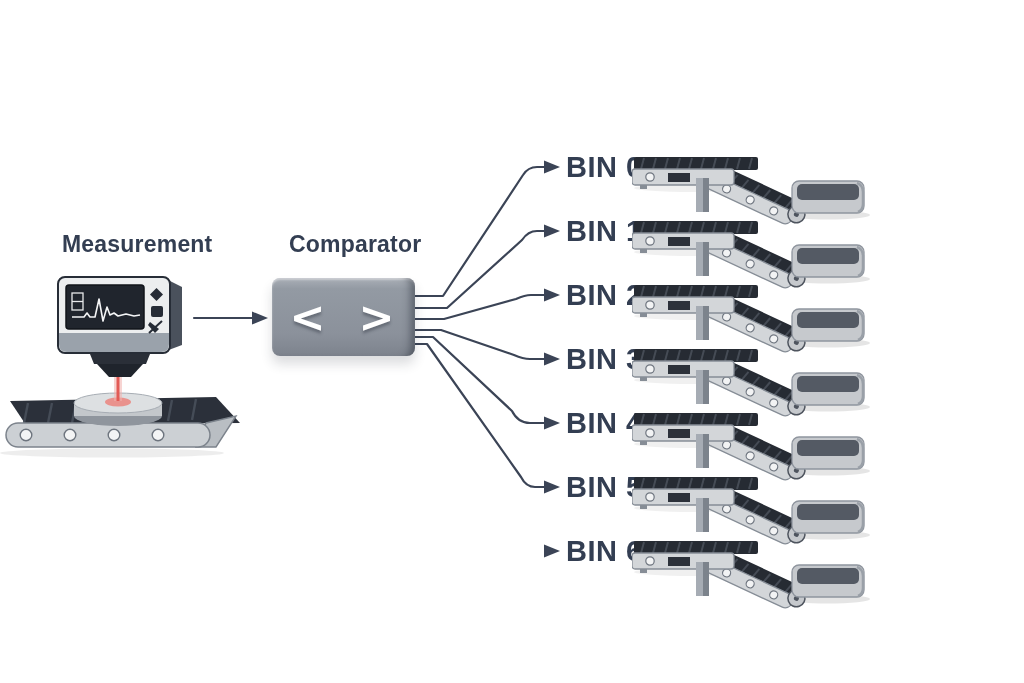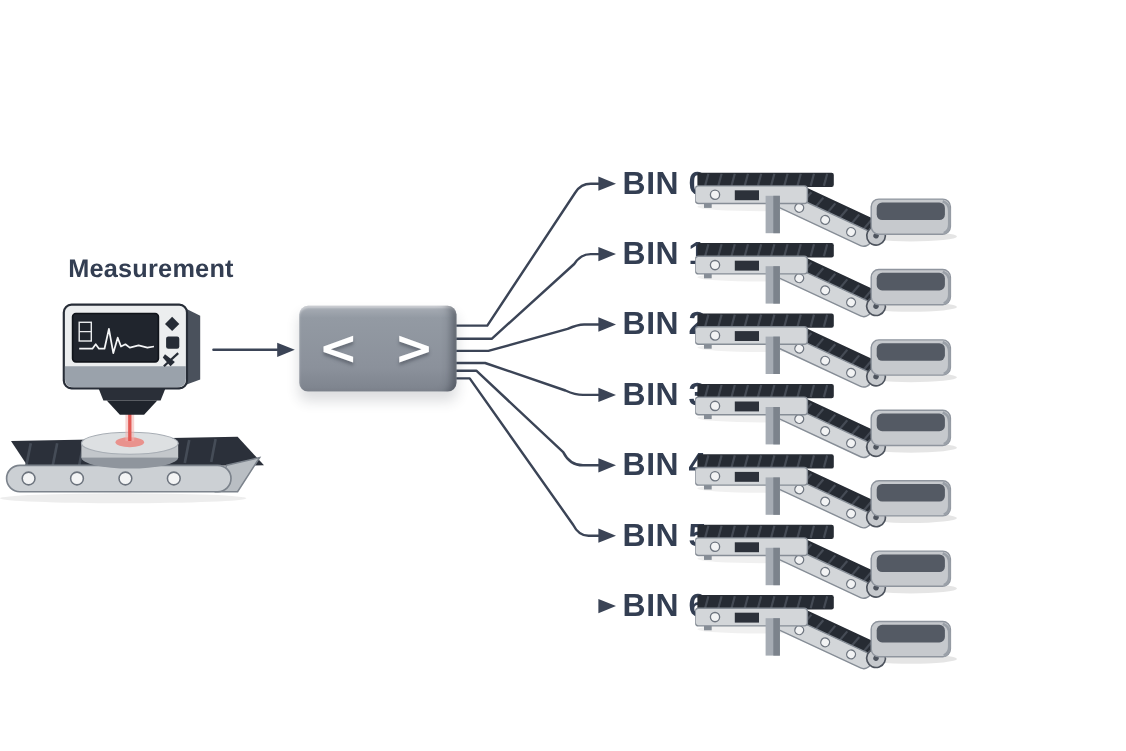--- a/index.html
+++ b/index.html
@@ -163,20 +163,21 @@
         <line x1="149" y1="68" x2="162" y2="56" stroke="#262c36" stroke-width="2"></line>
       </g>
     </g>
   </svg>
 
   <div class="comparator-box">
     <span class="cmp-sym">&lt; &gt;</span>
   </div>
 
   <div class="section-label label-measurement">Measurement</div>
+  <div class="section-label label-comparator">Comparator</div>
 
   <div class="bin-label" style="top:150px">BIN 0</div>
   <div class="bin-label" style="top:214px">BIN 1</div>
   <div class="bin-label" style="top:278px">BIN 2</div>
   <div class="bin-label" style="top:342px">BIN 3</div>
   <div class="bin-label" style="top:406px">BIN 4</div>
   <div class="bin-label" style="top:470px">BIN 5</div>
   <div class="bin-label" style="top:534px">BIN 6</div>
 
   <svg class="conveyor" style="top:155px" width="240" height="72" viewBox="0 0 240 72">

